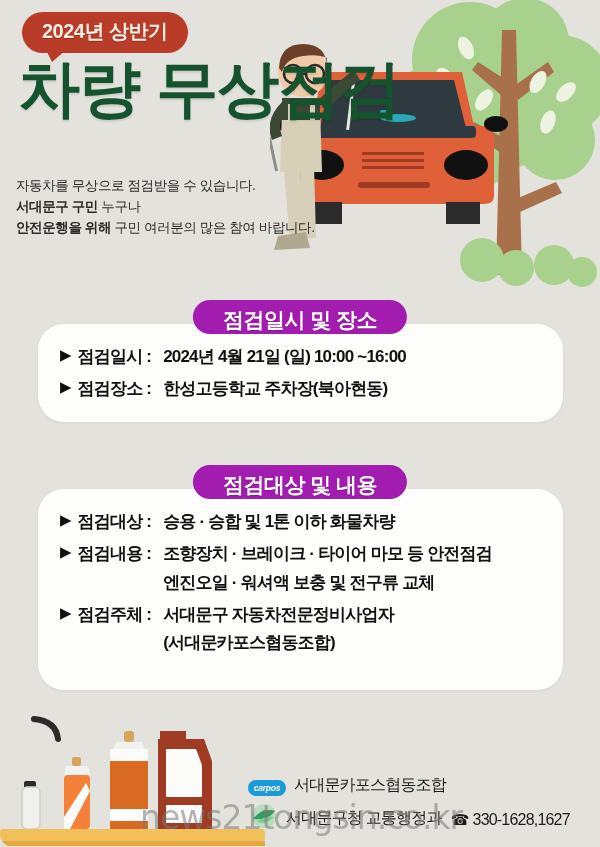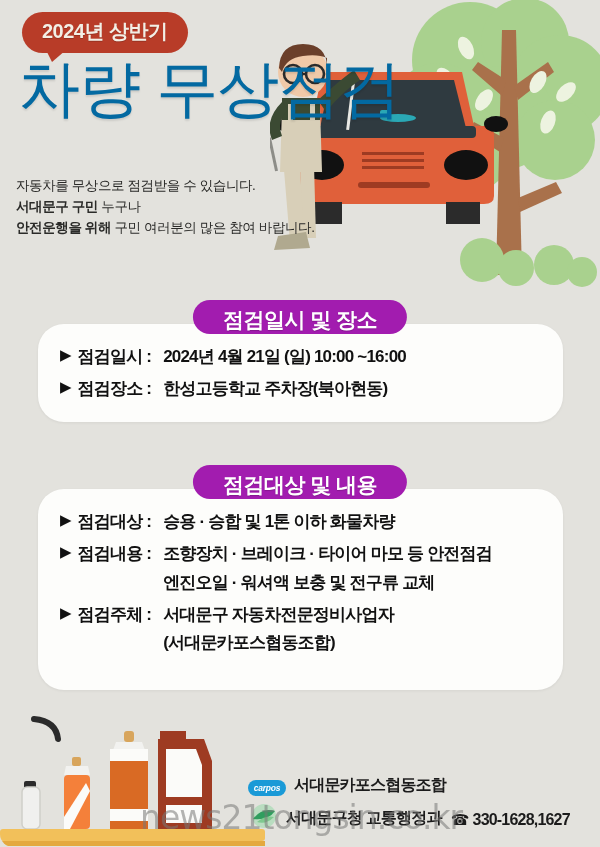--- a/index.html
+++ b/index.html
@@ -32,22 +32,22 @@
     content:"";position:absolute;left:24px;bottom:-9px;
     width:0;height:0;
     border-left:6px solid transparent;
     border-right:14px solid transparent;
     border-top:12px solid #b83c28;
   }
 
   
   .title{
     position:absolute;left:18px;top:58px;
-    font-size:62px;font-weight:normal;
-    color:#0369a1;
+    font-size:62px;font-weight:bold;
+    color:#14532d;
     letter-spacing:-1px;
     line-height:1;
     white-space:nowrap;
     text-shadow:0 2px 2px rgba(0,0,0,.10);
   }
 
   
   .lead{
     position:absolute;left:16px;top:176px;
     font-size:13.5px;line-height:1.55;color:#2a2a28;
@@ -99,21 +99,21 @@
   .val .sub{display:block;margin-top:7px;}
 
   
   .shelf{position:absolute;left:0;bottom:0;width:265px;height:150px;}
 
   
   .footer{position:absolute;left:248px;bottom:18px;width:345px;}
   .frow{display:flex;align-items:flex-end;margin-bottom:7px;}
   .frow:last-child{margin-bottom:0;}
   .ftext{
-    font-size:16px;font-weight:bold;color:#1b1b1b;
+    font-size:16px;font-weight:normal;color:#1b1b1b;
     letter-spacing:-0.8px;white-space:nowrap;
   }
   .logo-carpos{
     width:38px;height:16px;border-radius:9px;
     background:#1a9ad7;
     color:#fff;font-size:8.5px;font-weight:bold;font-style:italic;
     display:flex;align-items:center;justify-content:center;
     margin-right:8px;flex:0 0 auto;letter-spacing:-0.2px;
   }
   .logo-gu{

